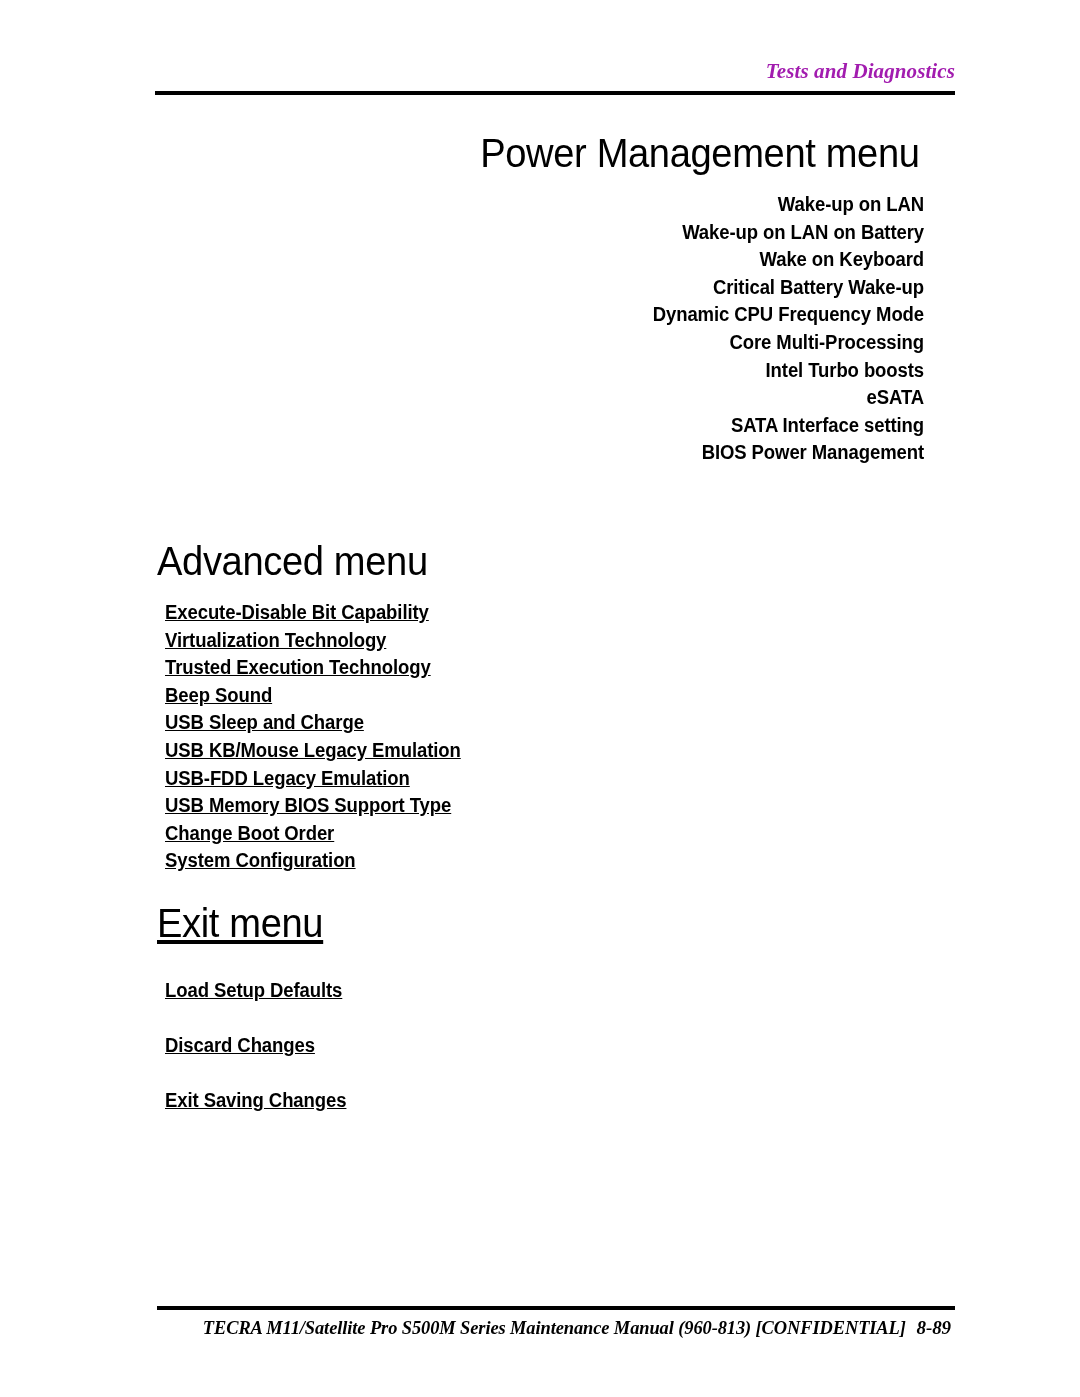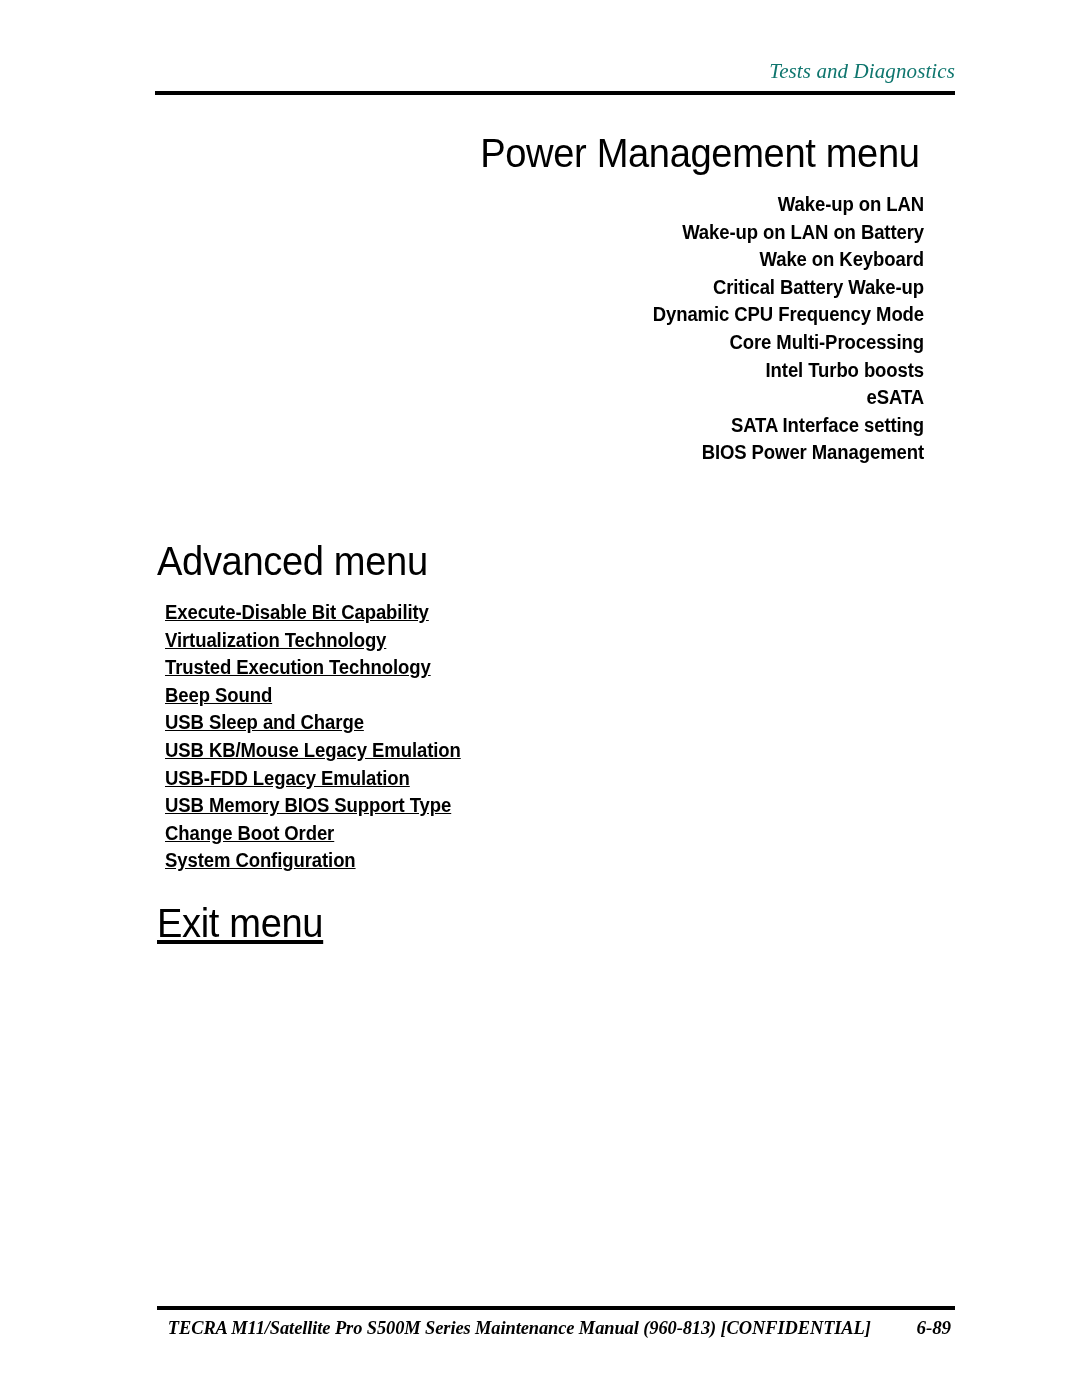--- a/index.html
+++ b/index.html
@@ -23,25 +23,25 @@
     position: absolute;
     left: 155px;
     top: 58px;
     width: 800px;
   }
   .page-header .header-text {
     display: block;
     text-align: right;
     font-family: "Liberation Serif", "DejaVu Serif", serif;
     font-style: italic;
-    font-weight: 400;
+    font-weight: 700;
     font-size: 21px;
     line-height: 26px;
     letter-spacing: 0.1px;
-    color: #0f766e;
+    color: #a21caf;
     white-space: nowrap;
   }
   .rule-top {
     position: absolute;
     left: 155px;
     top: 91px;
     width: 800px;
     height: 4px;
     background: #000;
   }
@@ -112,21 +112,21 @@
     height: 4px;
     background: #000;
   }
   .page-footer {
     position: absolute;
     left: 157px;
     top: 1316px;
     width: 798px;
     display: flex;
     align-items: baseline;
-    justify-content: space-between;
+    justify-content: flex-end;
   }
   .page-footer .footer-text,
   .page-footer .footer-page {
     font-family: "Liberation Serif", "DejaVu Serif", serif;
     font-style: italic;
     font-weight: 700;
     font-size: 19px;
     line-height: 24px;
     letter-spacing: -0.1px;
     color: #000;
@@ -179,23 +179,28 @@
         <li>USB KB/Mouse Legacy Emulation</li>
         <li>USB-FDD Legacy Emulation</li>
         <li>USB Memory BIOS Support Type</li>
         <li>Change Boot Order</li>
         <li>System Configuration</li>
       </ul>
     </div>
 
     <div class="section" id="sec-exit">
       <div class="section-title">Exit menu</div>
+      <ul class="menu-list spaced">
+        <li>Load Setup Defaults</li>
+        <li>Discard Changes</li>
+        <li>Exit Saving Changes</li>
+      </ul>
     </div>
 
   </div>
 
   <div class="rule-bottom"></div>
   <div class="page-footer">
     <span class="footer-text">TECRA M11/Satellite Pro S500M Series Maintenance Manual (960-813) [CONFIDENTIAL]</span>
-    <span class="footer-page">6-89</span>
+    <span class="footer-page">8-89</span>
   </div>
 
 </div>
 
 </body></html>

